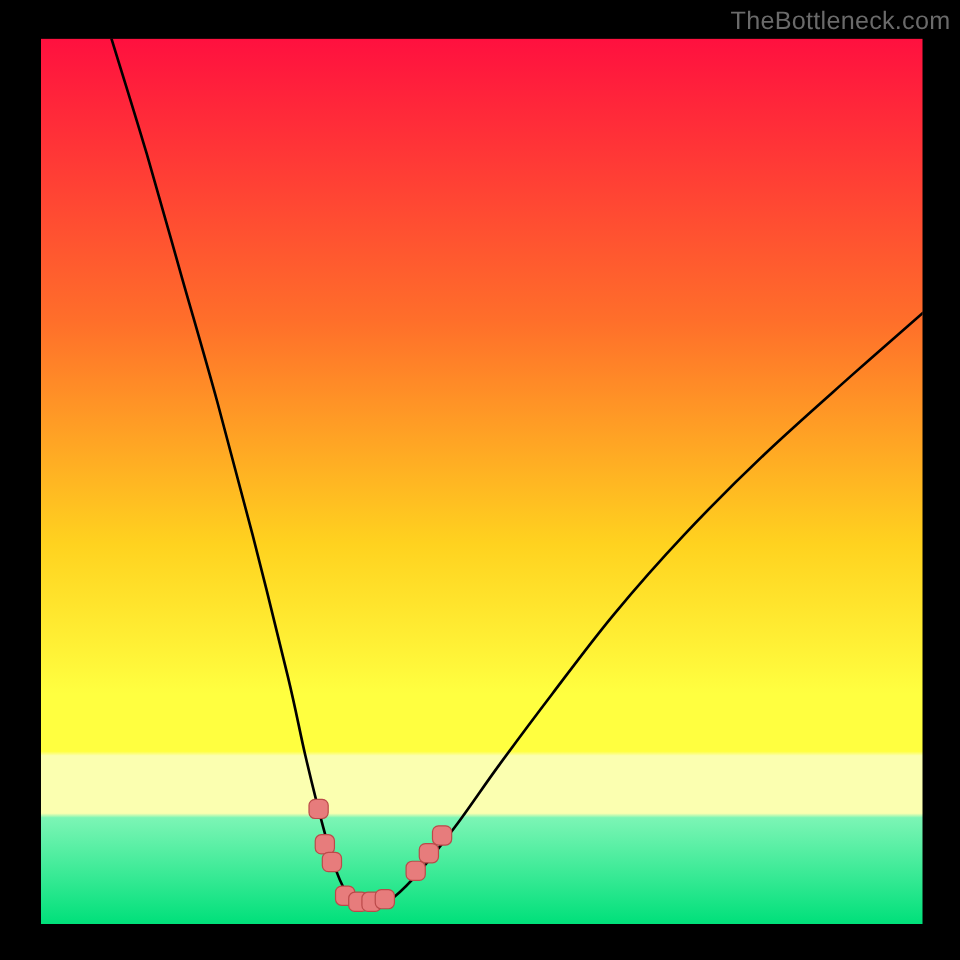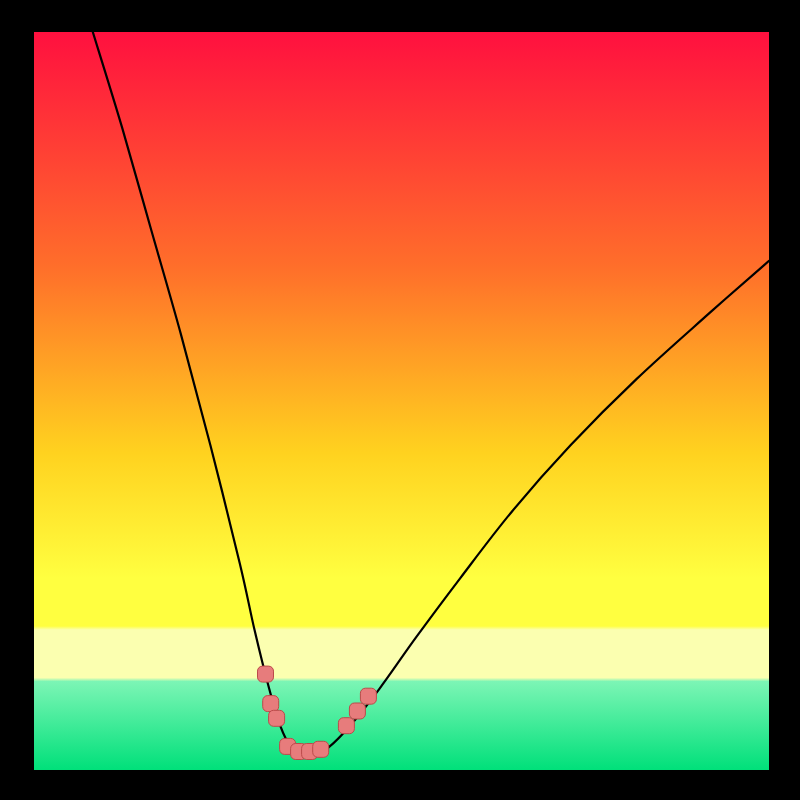--- a/index.html
+++ b/index.html
@@ -44,20 +44,21 @@
   svg.curve {
     position: absolute;
     inset: 0;
   }
 </style>
 </head>
 <body>
 
 <div class="frame">
 
+  <div class="watermark">TheBottleneck.com</div>
 
   <div class="plot-area">
 
     <svg class="gradient-bg" viewBox="0 0 735 738" preserveAspectRatio="none">
       <defs>
         <linearGradient id="bg" x1="0" y1="0" x2="0" y2="1">
           <stop id="g0" offset="0%" stop-color="#ff103f"></stop>
           <stop id="g30" offset="32%" stop-color="#ff6f2a"></stop>
           <stop id="g55" offset="57%" stop-color="#ffd21f"></stop>
           <stop id="g72" offset="74%" stop-color="#ffff40"></stop>

